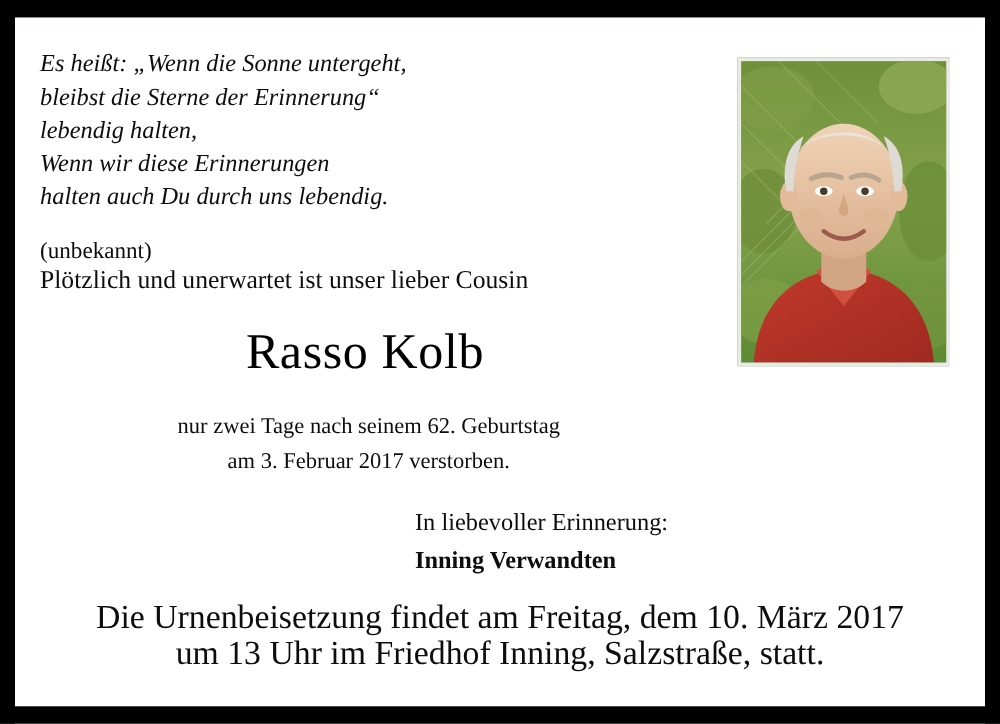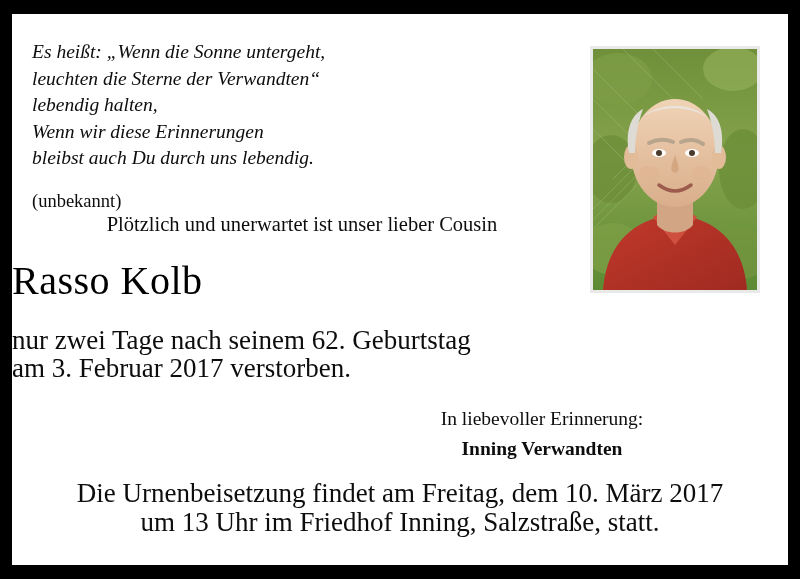--- a/index.html
+++ b/index.html
@@ -87,51 +87,51 @@
   .photo svg { display: block; }
 
   .intro-line {
     position: absolute;
     left: 20px;
     top: 197px;
     width: 540px;
     font-size: 20.5px;
     line-height: 26px;
     color: #0d0d0d;
-    text-align: center;
   }
 
   .name {
     position: absolute;
     left: 0;
     top: 244px;
     width: 560px;
+    text-align: center;
     font-size: 40px;
     line-height: 46px;
     letter-spacing: 0.5px;
     color: #000000;
   }
 
   .sub-lines {
     position: absolute;
     left: 0;
     top: 312px;
     width: 566px;
-    text-align: left;
-    font-size: 27px;
+    text-align: center;
+    font-size: 18px;
     line-height: 28px;
     color: #0d0d0d;
   }
 
   .closing {
     position: absolute;
     right: 36px;
     top: 390px;
     width: 420px;
-    text-align: center;
+    text-align: left;
     font-size: 19.5px;
     line-height: 30px;
     color: #0d0d0d;
   }
   .closing .bold {
     font-weight: bold;
   }
 
   .funeral {
     position: absolute;
@@ -151,24 +151,24 @@
 
   <div class="frame-top"></div>
   <div class="frame-bottom"></div>
   <div class="frame-left"></div>
   <div class="frame-right"></div>
 
   <div class="content">
 
     <div class="poem">
       <div>Es heißt: „Wenn die Sonne untergeht,</div>
-      <div>leuchten die Sterne der Verwandten“</div>
+      <div>bleibst die Sterne der Erinnerung“</div>
       <div>lebendig halten,</div>
       <div>Wenn wir diese Erinnerungen</div>
-      <div>bleibst auch Du durch uns lebendig.</div>
+      <div>halten auch Du durch uns lebendig.</div>
       <div class="plain">(unbekannt)</div>
     </div>
 
     <div class="photo">
       <svg width="164" height="241" viewBox="0 0 164 241">
         <defs>
           <linearGradient id="bgGreen" x1="0" y1="0" x2="0" y2="1">
             <stop offset="0%" stop-color="#6f8f3a"></stop>
             <stop offset="45%" stop-color="#85a34c"></stop>
             <stop offset="100%" stop-color="#5d8a34"></stop>

